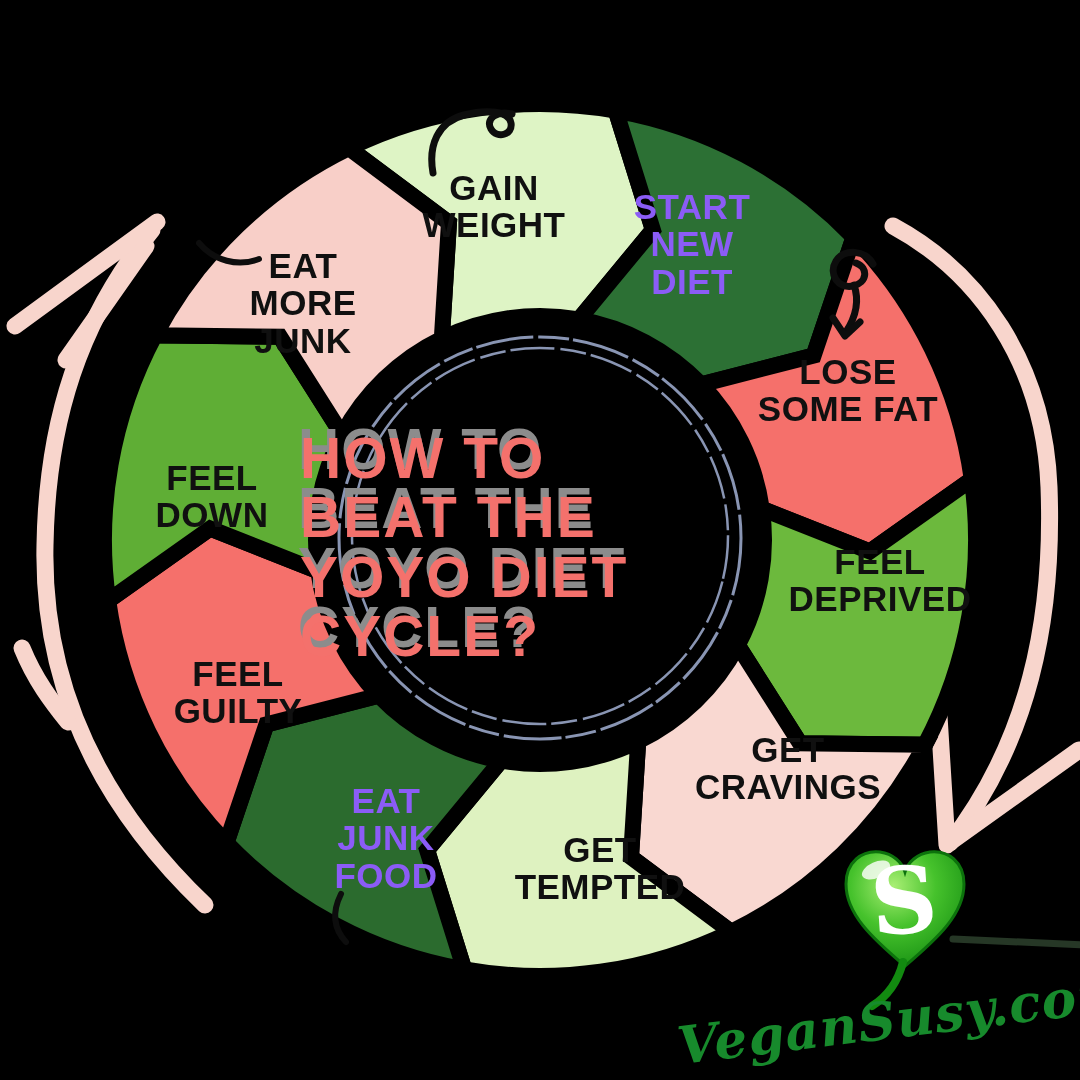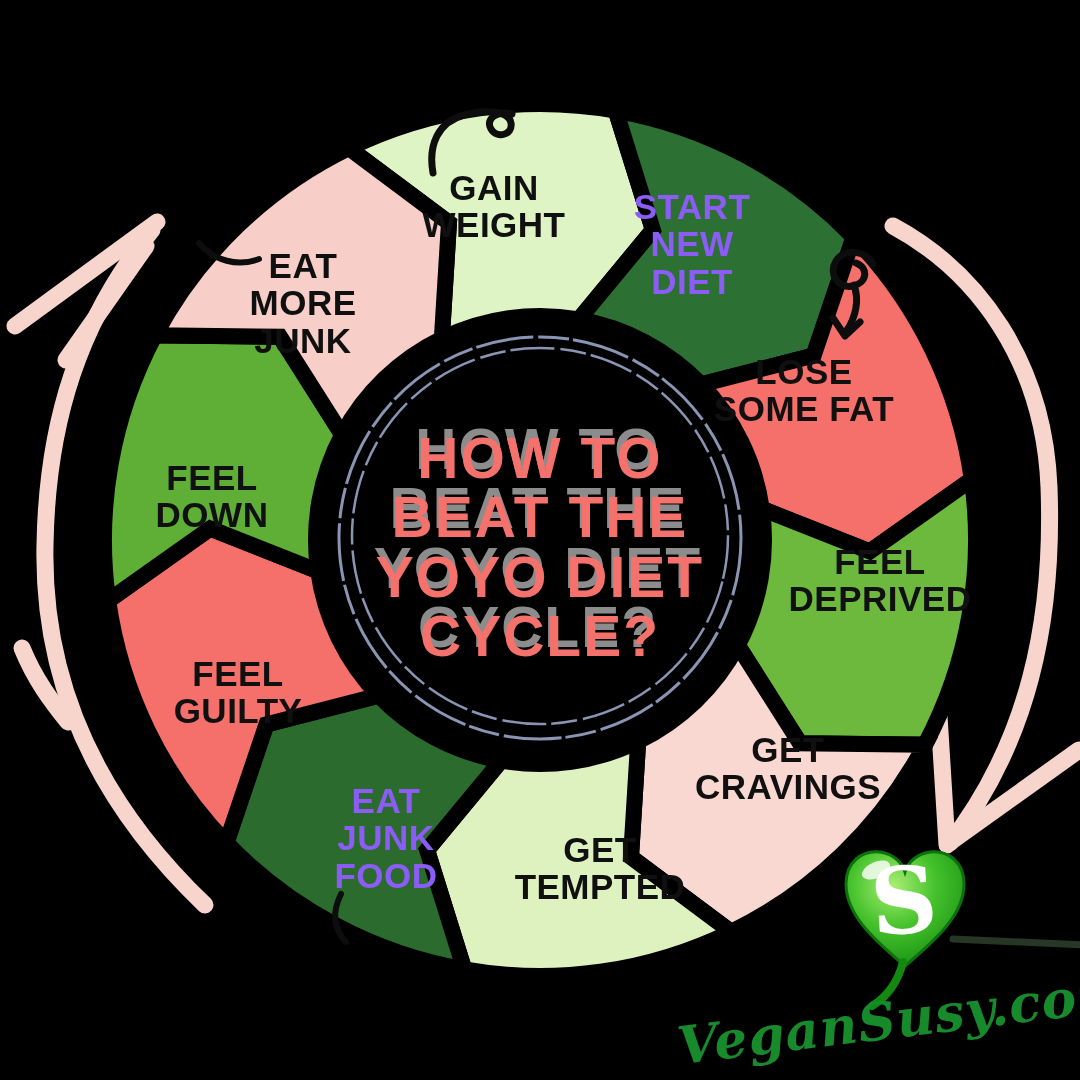--- a/index.html
+++ b/index.html
@@ -10,21 +10,21 @@
   .canvas svg{position:absolute;left:0;top:0;}
   .seg-label{
     position:absolute;transform:translate(-50%,-50%);
     text-align:center;font-weight:bold;font-size:35px;line-height:1.07;
     letter-spacing:.5px;white-space:pre-line;pointer-events:none;
   }
   .ink-dark{color:#101010;}
   .ink-light{color:#8b5cf6;}
   .center-title{
     position:absolute;left:540px;top:548px;transform:translate(-50%,-50%);
-    width:480px;text-align:center;font-weight:bold;font-size:57px;line-height:1.04;
+    width:480px;text-align:left;font-weight:bold;font-size:57px;line-height:1.04;
     letter-spacing:2px;white-space:pre-line;color:#f4716c;
     text-shadow:-2px -9px 0 #8c8c8c;
   }
   .heart-letter{
     position:absolute;left:904px;top:901px;transform:translate(-50%,-50%) rotate(-4deg);
     font-family:"DejaVu Serif",serif;font-weight:bold;font-size:92px;color:#fff;
   }
   .brand-script{
     position:absolute;left:905px;top:1018px;transform:translate(-50%,-50%) rotate(-7deg);
     font-family:"DejaVu Serif",serif;font-style:italic;font-weight:bold;
@@ -88,21 +88,21 @@
       <path d="M903 962 C 898 982, 888 996, 872 1006" fill="none" stroke="#128a10" stroke-width="8" stroke-linecap="round"></path>
       <ellipse cx="876" cy="870" rx="15" ry="8" fill="#ffffff" opacity="0.8" transform="rotate(-24 876 870)"></ellipse>
     </g>
   </svg>
 
   <div class="seg-label ink-dark" style="left:494px;top:206px;">GAIN
 WEIGHT</div>
   <div class="seg-label ink-light" style="left:692px;top:244px;">START
 NEW
 DIET</div>
-  <div class="seg-label ink-dark" style="left:804px;top:390px;">LOSE
+  <div class="seg-label ink-dark" style="left:848px;top:390px;">LOSE
 SOME FAT</div>
   <div class="seg-label ink-dark" style="left:880px;top:580px;">FEEL
 DEPRIVED</div>
   <div class="seg-label ink-dark" style="left:788px;top:768px;">GET
 CRAVINGS</div>
   <div class="seg-label ink-dark" style="left:600px;top:868px;">GET
 TEMPTED</div>
   <div class="seg-label ink-light" style="left:386px;top:838px;">EAT
 JUNK
 FOOD</div>

